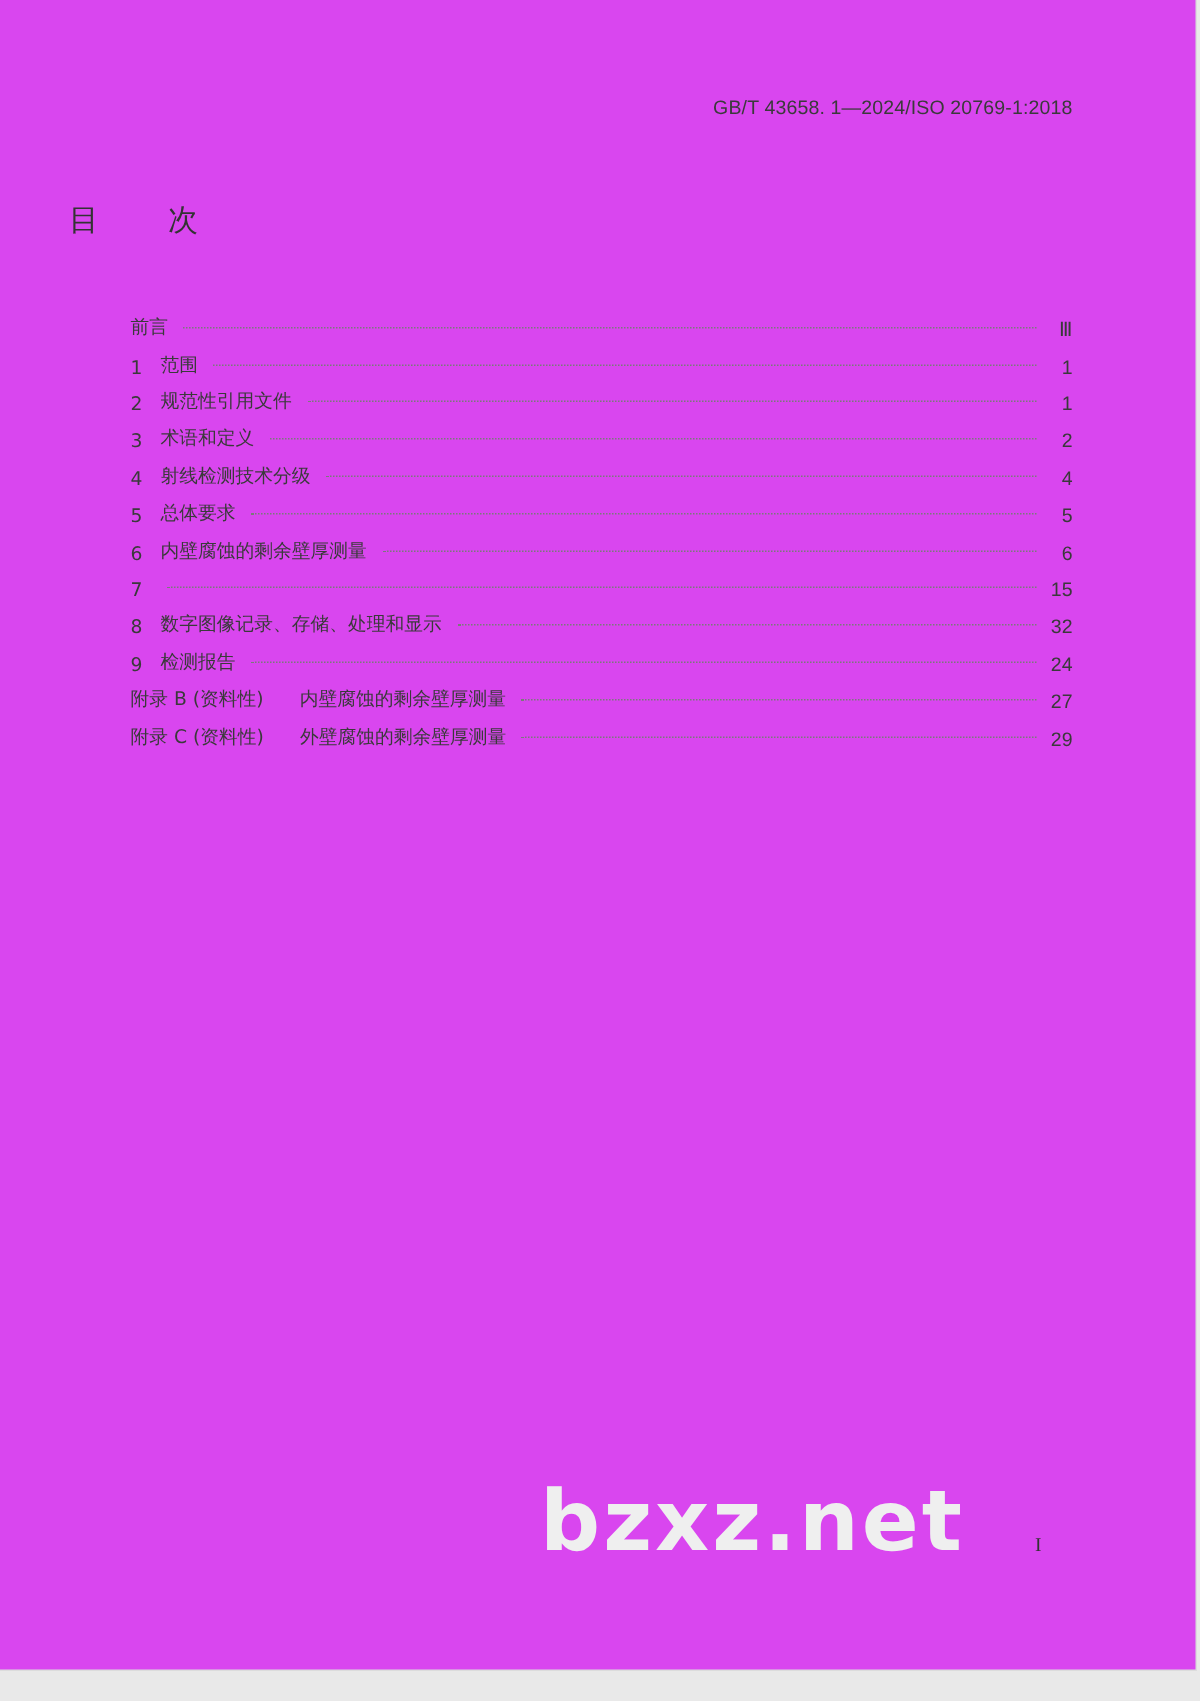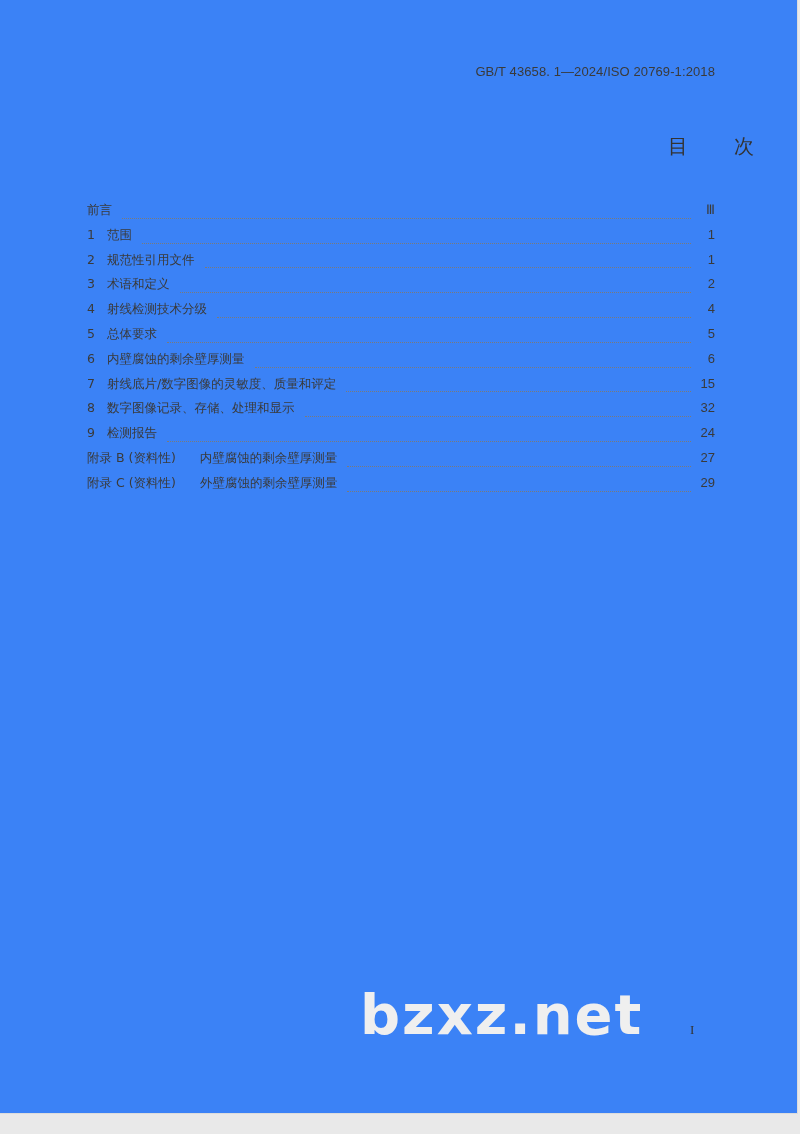--- a/index.html
+++ b/index.html
@@ -4,39 +4,39 @@
 <style>
   html, body { margin: 0; padding: 0; }
   body {
     width: 800px; height: 1134px; position: relative; overflow: hidden;
     background: #e9e9e9;
     font-family: "DejaVu Sans", "Liberation Sans", sans-serif;
     color: #333;
   }
   .page {
     position: absolute; left: 0; top: 0; width: 797px; height: 1113px;
-    background: #3b82f6;
+    background: #d946ef;
     border-right: 1px solid #dcdcdc;
     border-bottom: 1px solid #dcdcdc;
   }
   .std-code {
     position: absolute; right: 82px; top: 64px;
     font-size: 13px; color: #3a3a3a; letter-spacing: 0.1px;
     font-family: "Liberation Sans", sans-serif;
   }
   .toc-title {
     position: absolute; left: 0; width: 800px; top: 133px;
-    text-align: right; font-size: 20px; color: #333;
+    text-align: left; font-size: 20px; color: #333;
     letter-spacing: 46px; text-indent: 46px;
   }
   .toc {
     position: absolute; left: 87px; top: 202px; width: 628px;
   }
   .toc-row {
-    display: flex; align-items: flex-start; height: 24.8px;
+    display: flex; align-items: flex-end; height: 24.8px;
     font-size: 12.5px; color: #3a3a3a; white-space: nowrap;
   }
   .toc-num { display: inline-block; width: 20px; }
   .toc-label { padding-right: 6px; }
   .toc-sub { padding-left: 18px; padding-right: 6px; }
   .toc-dots {
     flex: 1; height: 1px; margin: 0 6px 3px 4px;
     border-bottom: 1px dotted #7a7a7a;
     align-self: flex-end; margin-bottom: 8px;
   }
@@ -99,21 +99,20 @@
       <span class="toc-page">5</span>
     </div>
     <div class="toc-row">
       <span class="toc-num">6</span>
       <span class="toc-label">内壁腐蚀的剩余壁厚测量</span>
       <span class="toc-dots"></span>
       <span class="toc-page">6</span>
     </div>
     <div class="toc-row">
       <span class="toc-num">7</span>
-      <span class="toc-label">射线底片/数字图像的灵敏度、质量和评定</span>
       <span class="toc-dots"></span>
       <span class="toc-page">15</span>
     </div>
     <div class="toc-row">
       <span class="toc-num">8</span>
       <span class="toc-label">数字图像记录、存储、处理和显示</span>
       <span class="toc-dots"></span>
       <span class="toc-page">32</span>
     </div>
     <div class="toc-row">

